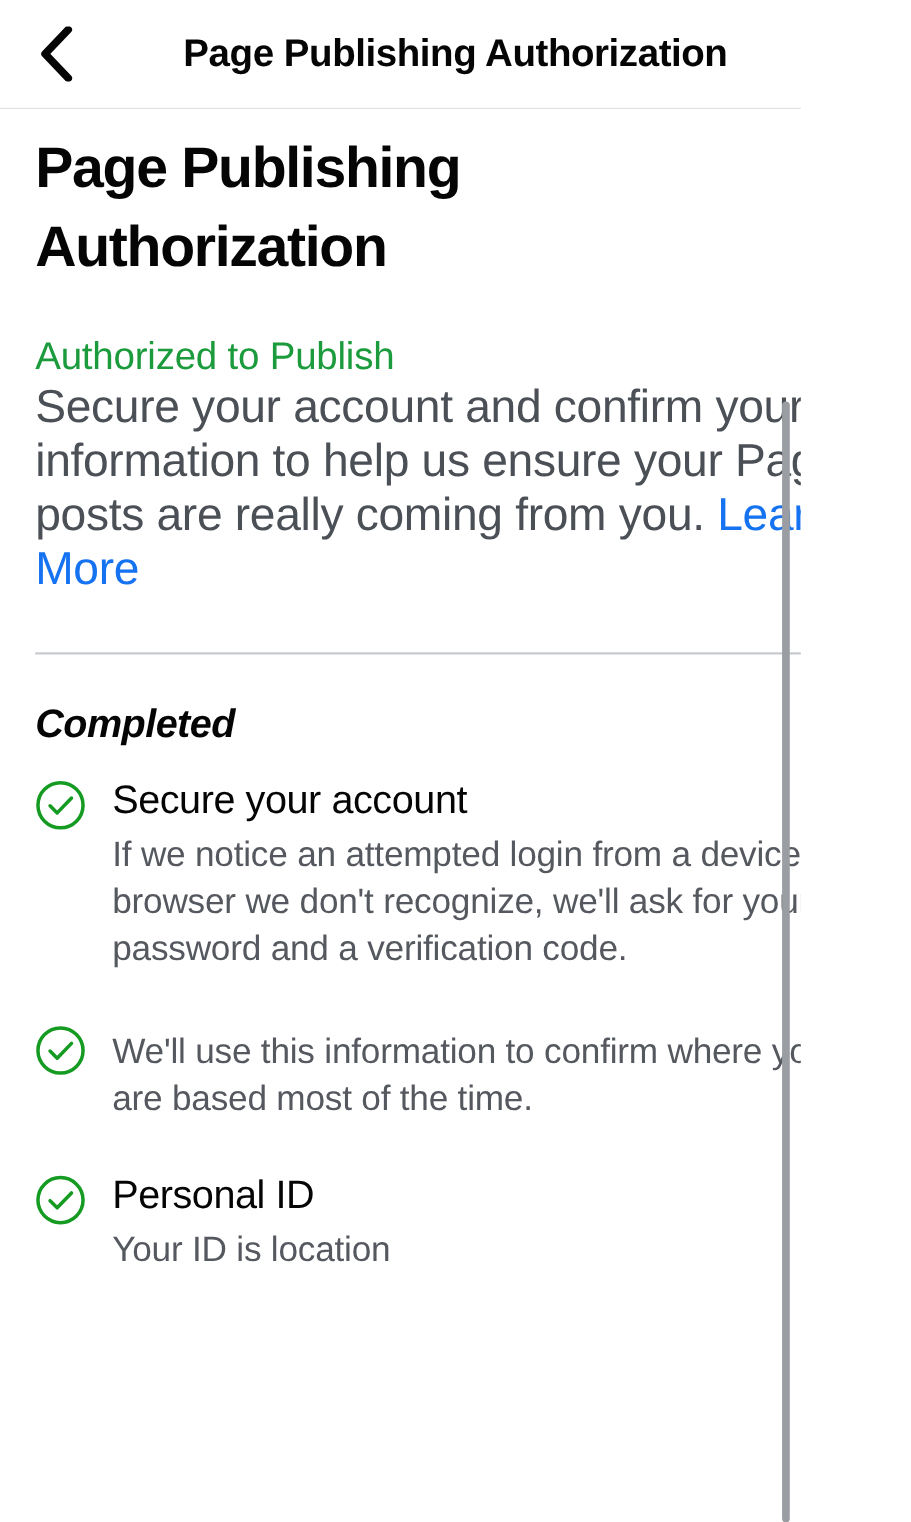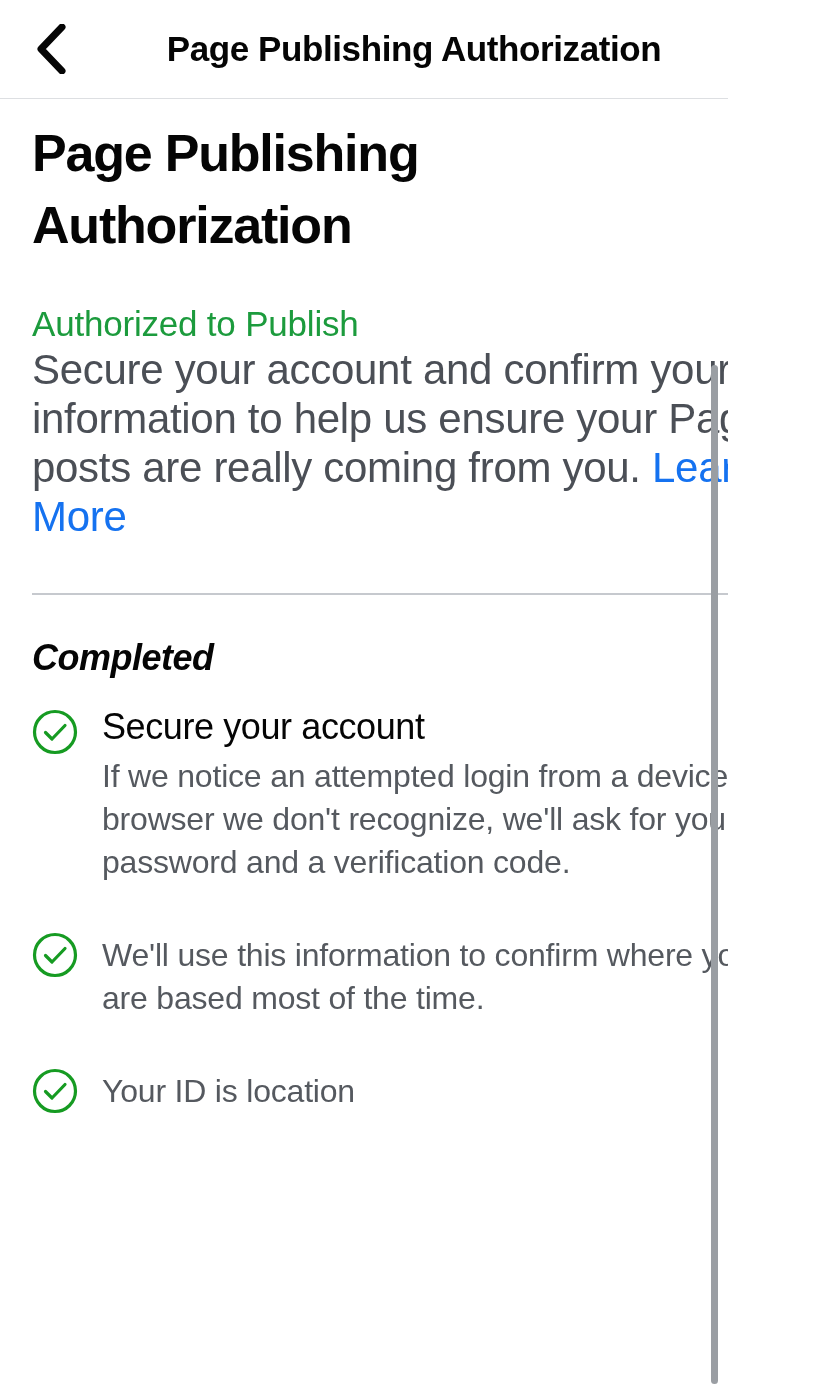--- a/index.html
+++ b/index.html
@@ -262,20 +262,21 @@
       </div>
 
       <div class="check-item">
         <div class="check-icon">
           <svg width="46" height="46" viewBox="0 0 46 46" aria-hidden="true">
             <circle cx="23" cy="23" r="20.5" fill="none" stroke="#169b22" stroke-width="3.2"></circle>
             <path d="M13.5 23.5 L20 30 L33 16.5" fill="none" stroke="#169b22" stroke-width="3.2" stroke-linecap="round" stroke-linejoin="round"></path>
           </svg>
         </div>
         <div class="check-body">
+          <div class="check-heading"><span>Personal ID</span><span class="emph"></span></div>
           <div class="check-desc">Your ID is location</div>
         </div>
       </div>
 
     </div>
   </div>
 
   <div class="scrollbar-track">
     <div class="scrollbar-thumb"></div>
   </div>

